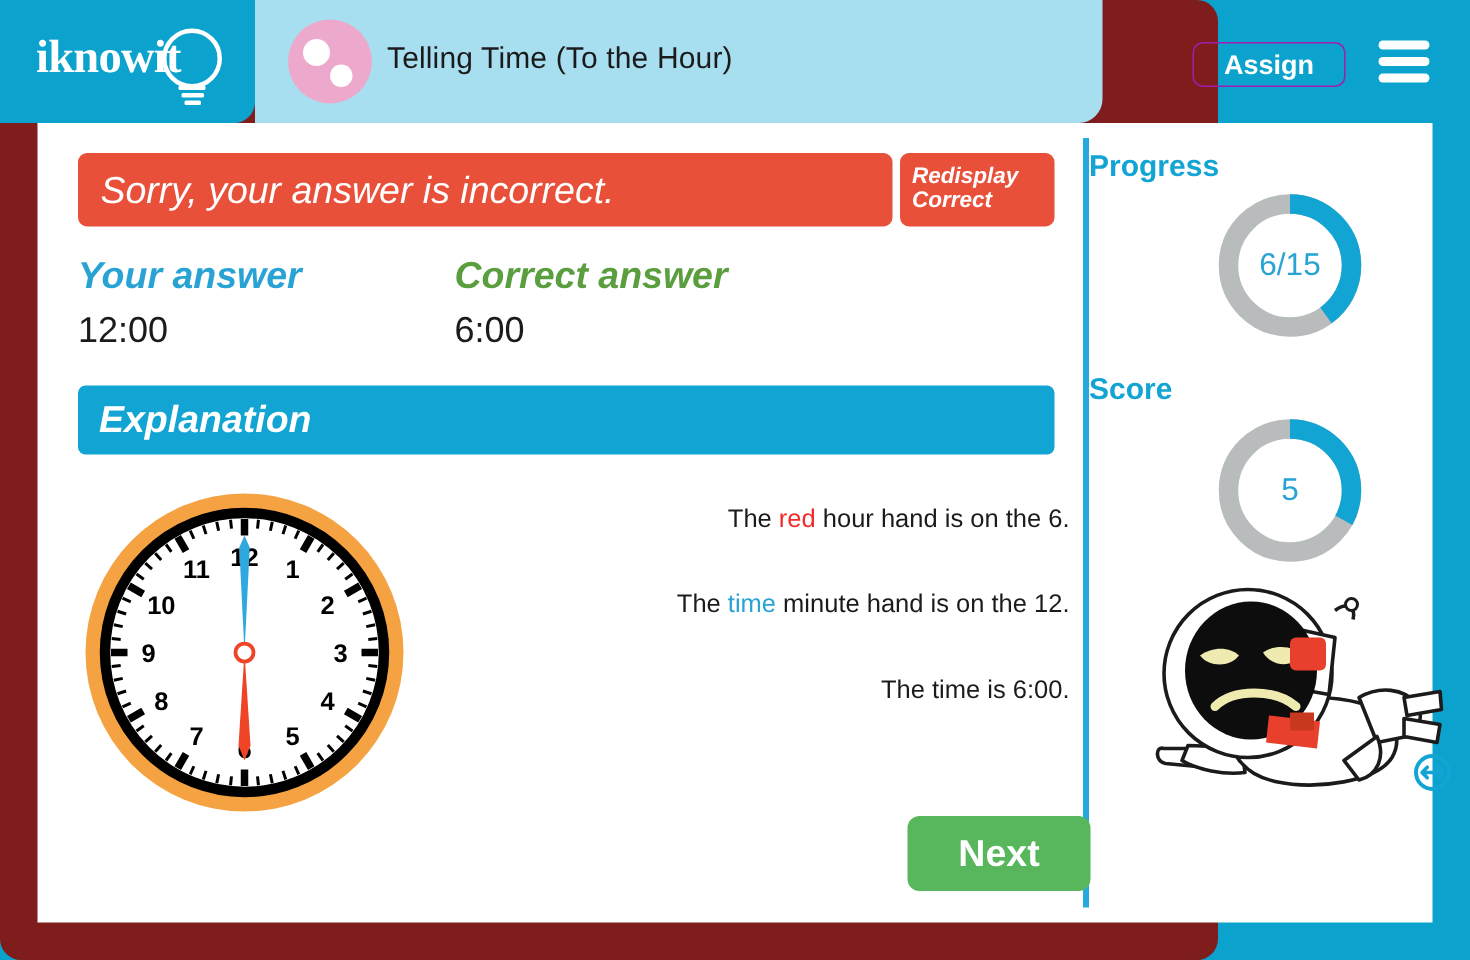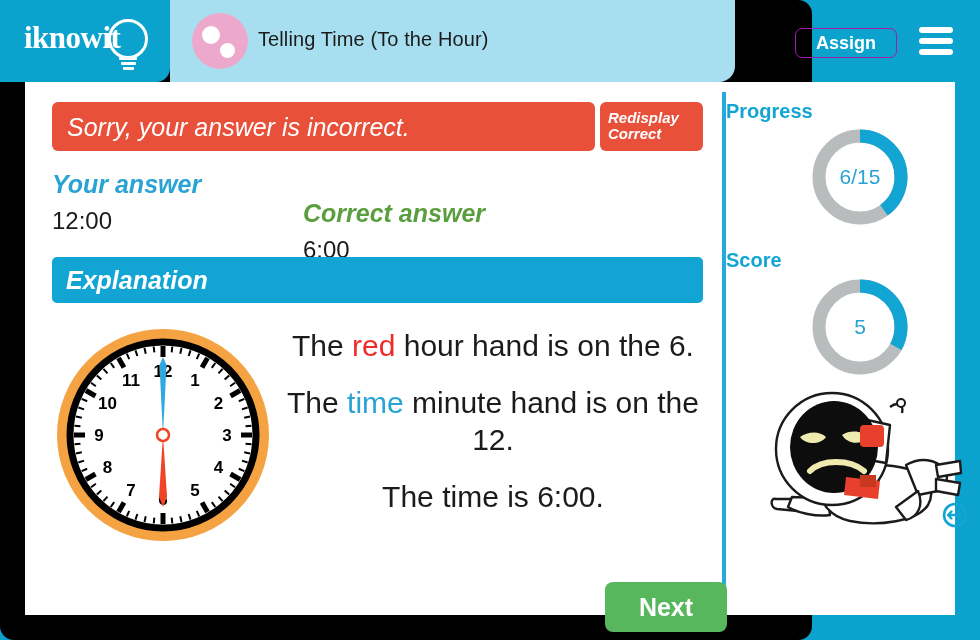--- a/index.html
+++ b/index.html
@@ -10,21 +10,21 @@
     width: 980px;
     height: 640px;
     background: #0ba3cd;
     font-family: "Liberation Sans", sans-serif;
     overflow: hidden;
   }
   .app {
     position: relative;
     width: 812px;
     height: 640px;
-    background: #000000;
+    background: #7f1d1d;
     box-sizing: border-box;
     border-radius: 14px;
   }
 
   
   .header {
     position: absolute;
     left: 0; top: 0;
     width: 980px; height: 82px;
   }
@@ -180,21 +180,21 @@
     left: 8px; top: 8px;
     width: 92px;
     font-size: 15px;
     font-weight: bold;
     font-style: italic;
     color: #ffffff;
     line-height: 16px;
   }
 
   .ans-col-your { position: absolute; left: 27px; top: 88px; }
-  .ans-col-correct { position: absolute; left: 278px; top: 88px; margin-top: 29px; }
+  .ans-col-correct { position: absolute; left: 278px; top: 88px; }
   .ans-label {
     font-size: 25px;
     font-weight: bold;
     font-style: italic;
     margin: 0;
   }
   .ans-label.your { color: #29a3d4; }
   .ans-label.correct { color: #5a9e3f; }
   .ans-value {
     font-size: 24px;
@@ -223,33 +223,33 @@
     position: absolute;
     left: 28px; top: 243px;
     width: 220px; height: 220px;
   }
 
   
   .exp-text {
     position: absolute;
     left: 248px; top: 245px;
     width: 440px;
-    text-align: center;
-    font-size: 30px;
+    text-align: right;
+    font-size: 17px;
     color: #1b1b1b;
     line-height: 37px;
   }
   .exp-line { margin-bottom: 20px; }
   .exp-line:last-child { margin-bottom: 0; }
   .kw-red { color: #ef2b2b; }
   .kw-blue { color: #29a3d4; }
 
   .next-btn {
     position: absolute;
-    left: 580px; top: 500px;
+    left: 580px; top: 462px;
     width: 122px; height: 50px;
     background: #58b75c;
     border-radius: 8px;
     cursor: pointer;
   }
   .next-btn span {
     display: block;
     text-align: center;
     line-height: 50px;
     font-size: 25px;

